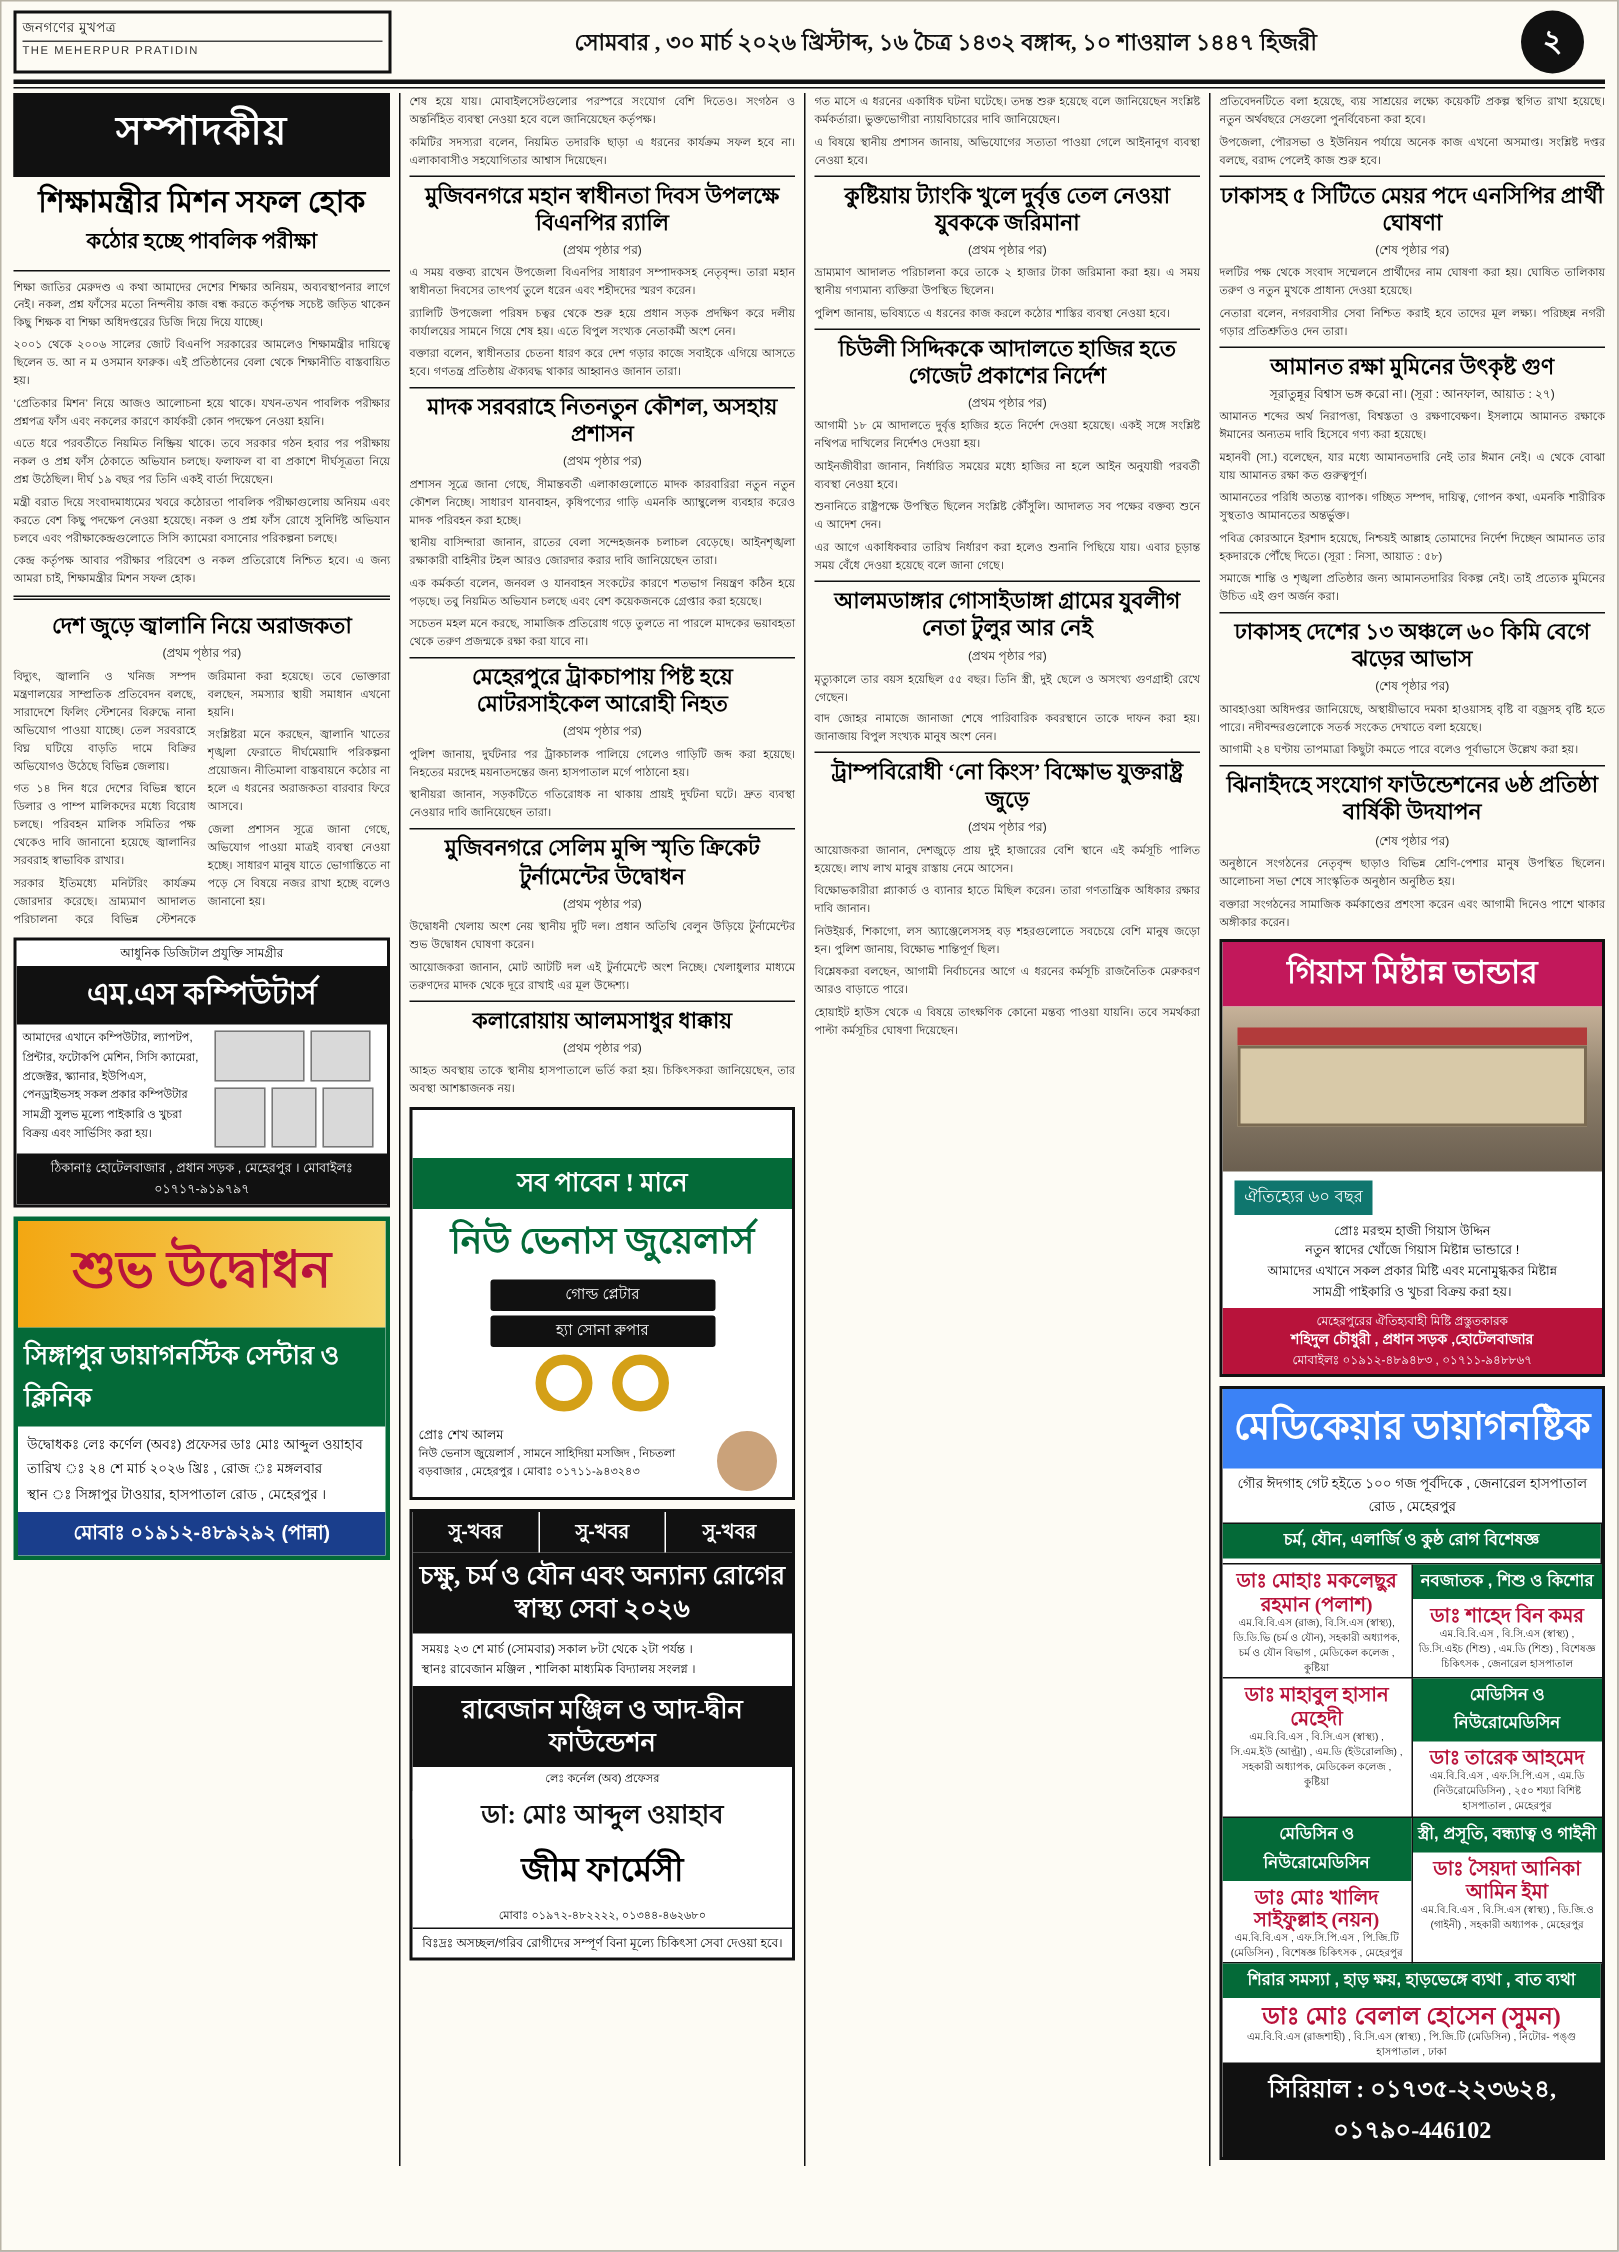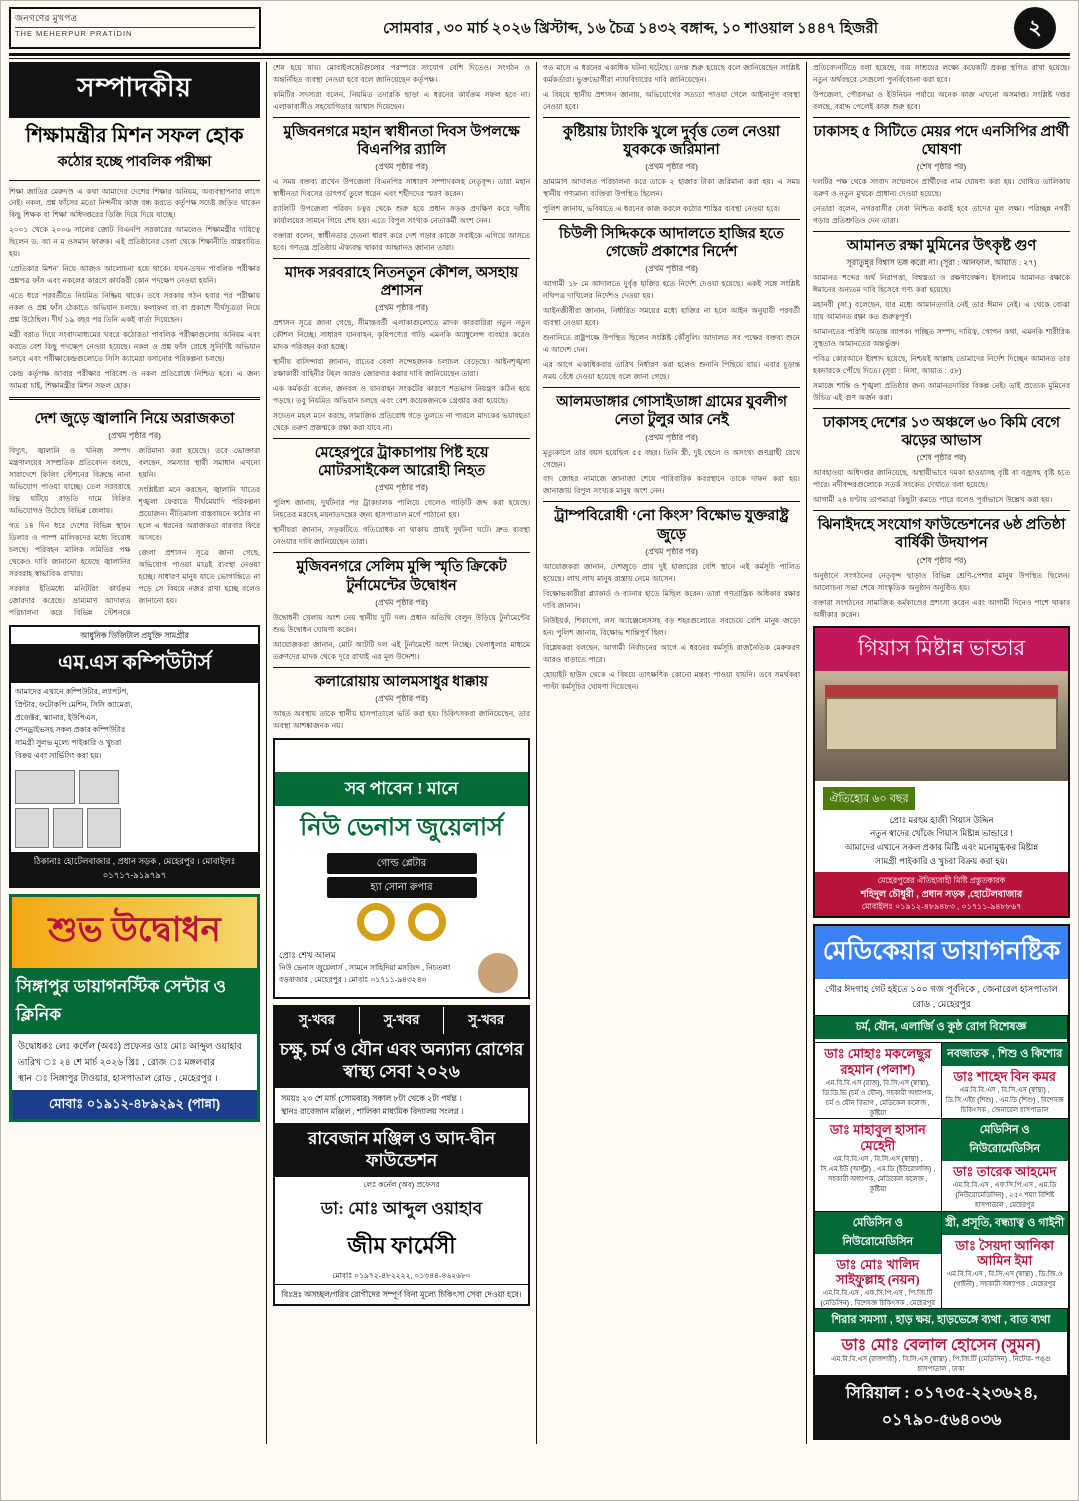--- a/index.html
+++ b/index.html
@@ -59,25 +59,25 @@
   .body-text.two { column-count:2; }
   .body-text p { margin:0 0 3px 0; }
 
   .sep { height:1px; background:#111; margin:5px 0; }
   .sep-dbl { height:3px; border-top:1px solid #111; border-bottom:1px solid #111; margin:5px 0; }
 
   
   .ad { border:2px solid #111; margin-top:6px; overflow:hidden; background:#fff; }
 
   .ad-sweets { padding:0; }
-  .sweets-head { background:#c2185b; color:#fff; font-size:21px; text-align:center; padding:4px 0; font-weight:normal; font-family:"Liberation Serif", serif;}
+  .sweets-head { background:#c2185b; color:#fff; font-size:21px; text-align:center; padding:4px 0; font-weight:bold; font-family:"Liberation Serif", serif;}
   .sweets-photo { height:110px; background:linear-gradient(180deg,#c7b299 0%, #8d7f6b 48%, #6b5f50 100%); position:relative; }
   .sweets-photo .shop { position:absolute; left:10px; right:10px; top:26px; height:54px; background:#d8c9a8; border:2px solid #7a6a52; }
   .sweets-photo .awn { position:absolute; left:10px; right:10px; top:14px; height:12px; background:#b23b3b; }
-  .sweets-badge { background:#4d7c0f; color:#fff; font-size:11px; text-align:center; padding:4px 2px; width:92px; margin:6px 0 4px 8px; line-height:1.3;}
+  .sweets-badge { background:#0f766e; color:#fff; font-size:11px; text-align:center; padding:4px 2px; width:92px; margin:6px 0 4px 8px; line-height:1.3;}
   .sweets-lines { font-size:8.5px; text-align:center; line-height:1.6; padding:0 6px 4px; }
   .sweets-strip { background:#b8133b; color:#fff; font-size:8px; text-align:center; padding:3px 2px; line-height:1.5; }
   .sweets-strip .nm { font-size:9.5px; font-weight:bold; }
   .avatar { width:44px; height:44px; border-radius:50%; background:#caa27a; border:2px solid #fff; float:right; margin:2px 4px 0 0;}
 
   .ad-jewel .jhead { background:#046a38; color:#fff; text-align:center; font-size:17px; font-weight:bold; padding:3px; font-family:"Liberation Serif", serif;margin-top:32px;}
   .ad-jewel .jname { text-align:center; font-size:24px; font-weight:bold; color:#046a38; font-family:"Liberation Serif", serif; padding:2px 0;}
   .pill { background:#111; color:#fff; font-size:10px; text-align:center; padding:2px 6px; margin:3px auto; width:150px; border-radius:2px;}
   .gold-ring { width:38px; height:38px; border-radius:50%; border:7px solid #d4a017; display:inline-block; margin:2px 4px;}
 
@@ -93,21 +93,21 @@
   .serial { background:#111; color:#fff; text-align:center; font-size:16px; font-weight:bold; padding:4px 0; font-family:"Liberation Serif", serif;}
 
   .ad-inaug { border:3px solid #046a38; }
   .inaug-top { background:linear-gradient(90deg,#f3a712,#f5d76e); text-align:center; font-size:34px; font-weight:bold; color:#b8133b; padding:6px 0 8px; font-family:"Liberation Serif", serif;}
   .inaug-green { background:#046a38; color:#fff; text-align:left; font-size:17px; font-weight:bold; padding:5px 4px; font-family:"Liberation Serif", serif;}
   .inaug-lines { font-size:9px; line-height:1.8; padding:4px 6px; }
   .inaug-mob { background:#1a3e8c; color:#fff; text-align:center; font-size:13px; font-weight:bold; padding:4px;}
 
   .ad-comp .chead { background:#111; color:#fff; text-align:center; font-size:20px; font-weight:bold; padding:3px 0; font-family:"Liberation Serif", serif;}
   .ad-comp .cmini { text-align:center; font-size:8px; padding:2px;}
-  .ad-comp .cbody { display:flex; font-size:7.5px;flex-direction:column; }
+  .ad-comp .cbody { display:flex; font-size:7.5px; }
   .ad-comp .ctext { width:52%; padding:3px 4px; line-height:1.7; }
   .ad-comp .cimgs { width:48%; display:flex; flex-wrap:wrap; align-content:flex-start; padding:2px;}
   .thumb { background:#d9d9d9; border:1px solid #777; margin:2px; }
   .ad-comp .cfoot { background:#111; color:#fff; text-align:center; font-size:8.5px; padding:3px;}
 
   .ad-eye .ehead { background:#111; color:#fff; text-align:center; font-size:13px; padding:3px; font-weight:bold;}
   .ad-eye .ebody { font-size:8px; line-height:1.7; padding:4px 6px;}
   .ad-eye .ename { background:#111; color:#fff; text-align:center; font-size:17px; font-weight:bold; padding:5px 2px; font-family:"Liberation Serif", serif; line-height:1.3;}
   .ad-eye .epharm { text-align:center; font-size:22px; font-weight:bold; font-family:"Liberation Serif", serif; padding:3px;}
   .ad-eye .efoot { font-size:8px; text-align:center; padding:3px 4px; border-top:1px solid #111;}
@@ -411,18 +411,18 @@
             <div class="dname">ডাঃ সৈয়দা আনিকা আমিন ইমা</div>
             <div class="ddeg">এম.বি.বি.এস , বি.সি.এস (স্বাস্থ্য) , ডি.জি.ও (গাইনী) , সহকারী অধ্যাপক , মেহেরপুর</div>
           </div>
 
           <div class="dcell full">
             <div class="dcat">শিরার সমস্যা , হাড় ক্ষয়, হাড়ভেঙ্গে ব্যথা , বাত ব্যথা</div>
             <div class="dname" style="font-size:16px">ডাঃ মোঃ বেলাল হোসেন (সুমন)</div>
             <div class="ddeg">এম.বি.বি.এস (রাজশাহী) , বি.সি.এস (স্বাস্থ্য) , পি.জি.টি (মেডিসিন) , নিটোর- পঙ্গু হাসপাতাল , ঢাকা</div>
           </div>
         </div>
-        <div class="serial">সিরিয়াল : ০১৭৩৫-২২৩৬২৪, ০১৭৯০-৫৬৪০৩৬</div>
+        <div class="serial">সিরিয়াল : ০১৭৩৫-২২৩৬২৪, ০১৭৯০-446102</div>
       </div>
     </div>
 
   </div>
 </div>
 
 </body></html>

